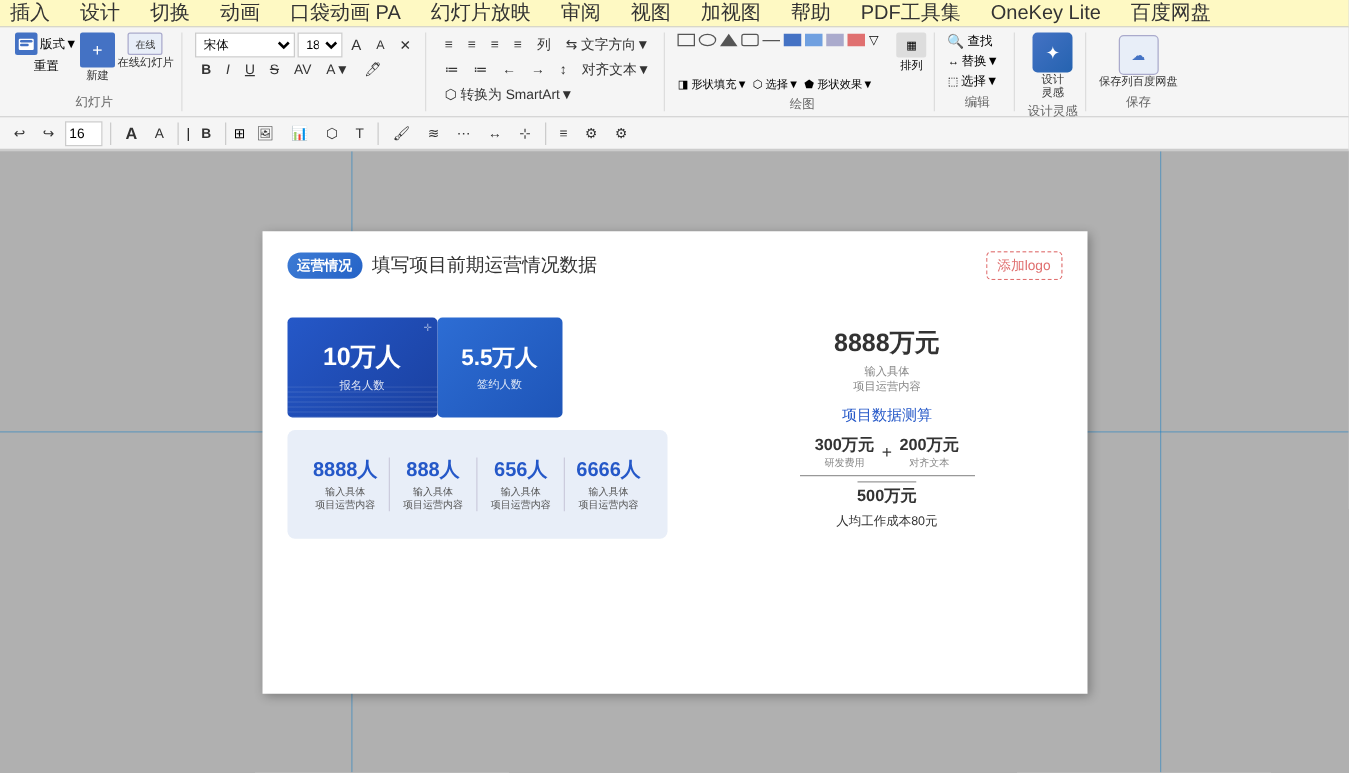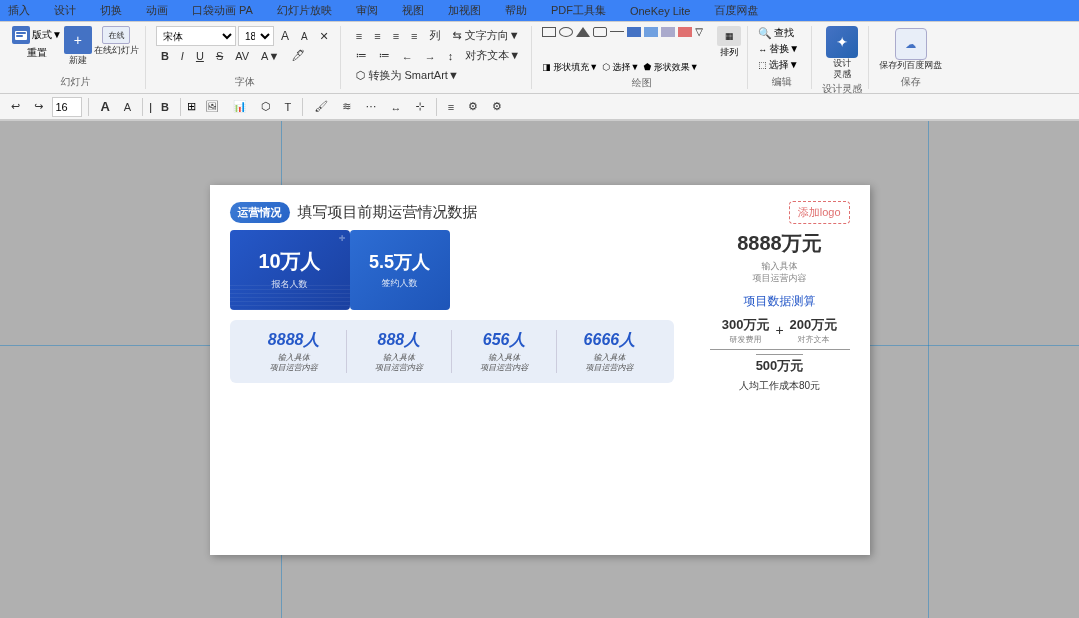--- a/index.html
+++ b/index.html
@@ -17,24 +17,24 @@
     .ribbon {
       background: #f0f0f0;
       border-bottom: 1px solid #ccc;
       flex-shrink: 0;
     }
 
     .ribbon-top {
       display: flex;
       align-items: center;
       height: 22px;
-      background: #3b82f6;
+      background: #fef9c3;
       border-bottom: 1px solid #ccc;
       padding: 0 4px;
-      font-size: 11px;
+      font-size: 16px;
       color: #333;
       gap: 16px;
     }
 
     .ribbon-top span {
       cursor: pointer;
       padding: 2px 4px;
     }
 
     .ribbon-main {
@@ -108,21 +108,21 @@
       height: 100%;
       padding: 16px 20px;
       position: relative;
     }
 
     
     .slide-header {
       display: flex;
       align-items: center;
       justify-content: space-between;
-      margin-bottom: 6px;
+      margin-bottom: 30px;
       text-align: center;
     }
 
     .header-left {
       display: flex;
       align-items: center;
       gap: 8px;
     }
 
     .yunying-badge {
@@ -298,25 +298,24 @@
       font-size: 10px;
       color: #333;
       margin-top: 4px;
       text-align: center;
     }
 
     
     .metrics-bottom {
       background: #e8eef8;
       border-radius: 6px;
-      padding: 10px 12px;
+      padding: 22px 12px;
       display: flex;
       gap: 0;
-      width: 444px;
-      font-style: italic;
+      width: 304px;
     }
 
     .bottom-metric {
       flex: 1;
       display: flex;
       flex-direction: column;
       align-items: center;
       border-right: 1px solid #ccd;
       padding: 0 8px;
     }
@@ -461,21 +460,20 @@
         <div style="display:flex;align-items:center;gap:2px;">
           <span class="ft-btn" style="font-weight:bold;">B</span>
           <span class="ft-btn" style="font-style:italic;">I</span>
           <span class="ft-btn" style="text-decoration:underline;">U</span>
           <span class="ft-btn" style="text-decoration:line-through;">S</span>
           <span class="ft-btn">AV</span>
           <span class="ft-btn">A▼</span>
           <span class="ft-btn">🖊</span>
         </div>
       </div>
-      <div class="ribbon-section-name">字体</div>
     </div>
 
     <div class="ribbon-section" style="min-width:160px;">
       <div class="ribbon-section-content" style="flex-direction:column;gap:1px;">
         <div style="display:flex;gap:2px;align-items:center;">
           <span class="ft-btn">≡</span>
           <span class="ft-btn">≡</span>
           <span class="ft-btn">≡</span>
           <span class="ft-btn">≡</span>
           <span class="ft-btn">列</span>

